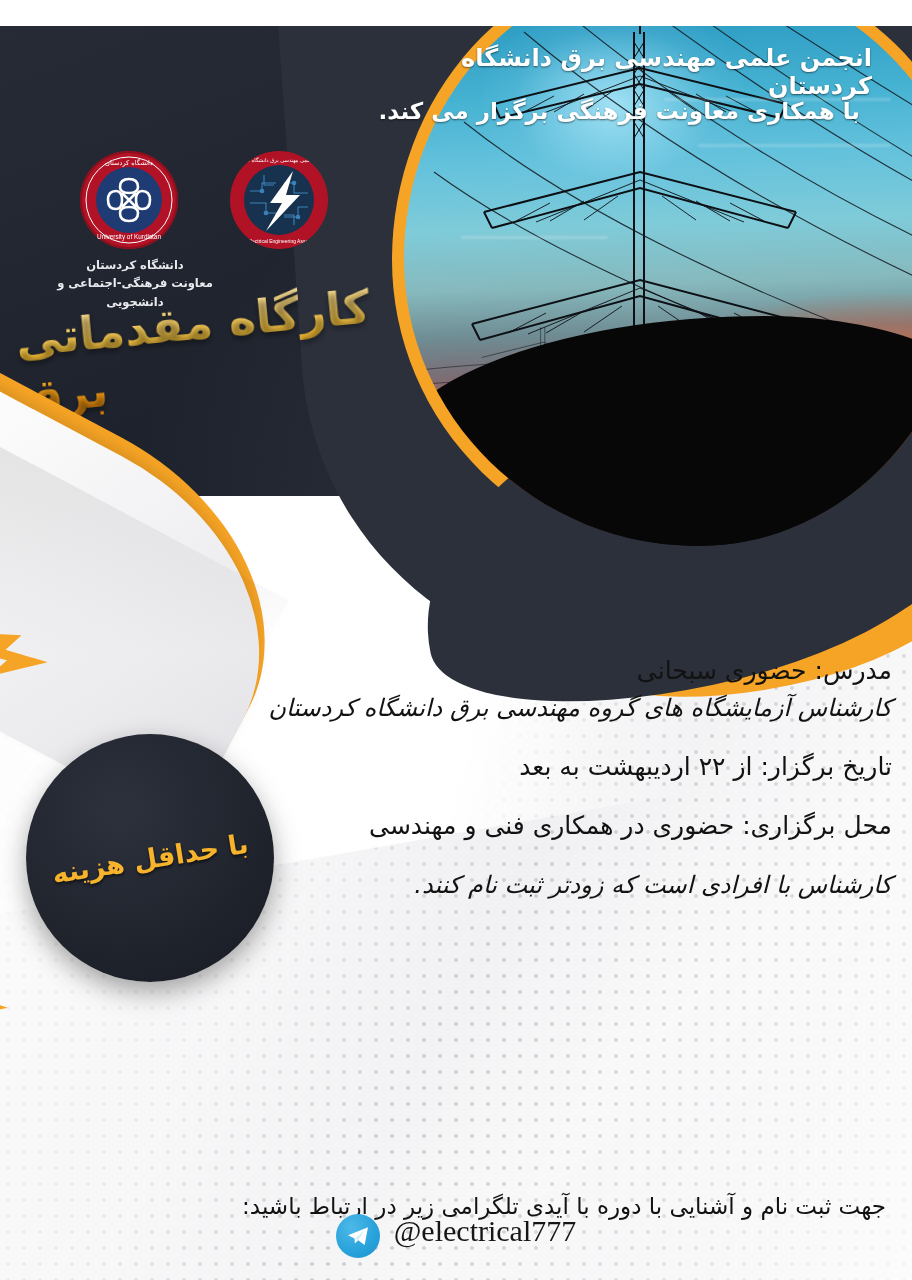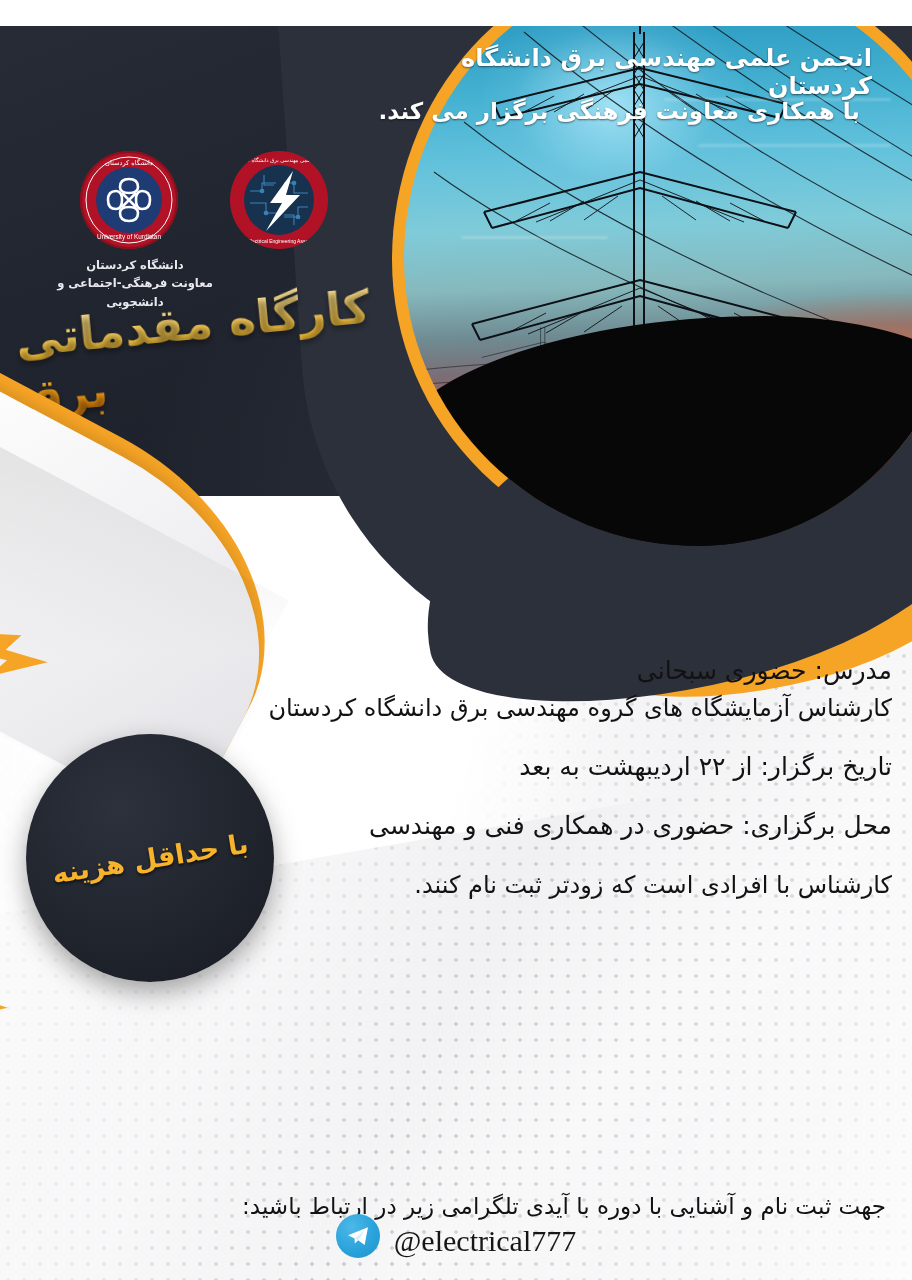--- a/index.html
+++ b/index.html
@@ -189,33 +189,33 @@
     transform:rotate(-9deg); white-space:nowrap;
   }
 
   
   .info{
     position:absolute; right:20px; top:626px; width:700px;
     text-align:right; color:#121212; direction:rtl;
   }
   .info .blk{ margin-bottom:22px; }
   .info .l1{ font-size:25px; line-height:1.5; font-weight:500; }
-  .info .l2{ font-size:24px; line-height:1.52; font-weight:500; }
+  .info .l2{ font-size:24px; line-height:1.52; font-weight:500;font-style:italic; }
   .info b{ font-weight:400; }
   .blk-teacher{ margin-bottom:36px; }
   .blk-date{ margin-bottom:34px; }
   .blk-place{ margin-bottom:36px; }
 
   .contact-line{
     position:absolute; right:26px; top:1167px; width:860px;
     text-align:right; font-size:23px; color:#121212; font-weight:500;
   }
   .tg-row{
     position:absolute; left:0; right:0; top:1188px;
-    display:flex; align-items:flex-end; justify-content:center; gap:14px;
+    display:flex; align-items:flex-start; justify-content:center; gap:14px;
     direction:ltr;
   }
   .tg-icon{
     width:44px; height:44px; border-radius:50%;
     background:radial-gradient(circle at 35% 30%,#4db8e8 0%,#2aa3db 55%,#1b92cf 100%);
     display:flex; align-items:center; justify-content:center;
   }
   .tg-handle{
     font-family:"Liberation Serif","DejaVu Serif",serif;
     font-size:30px; color:#161616;

